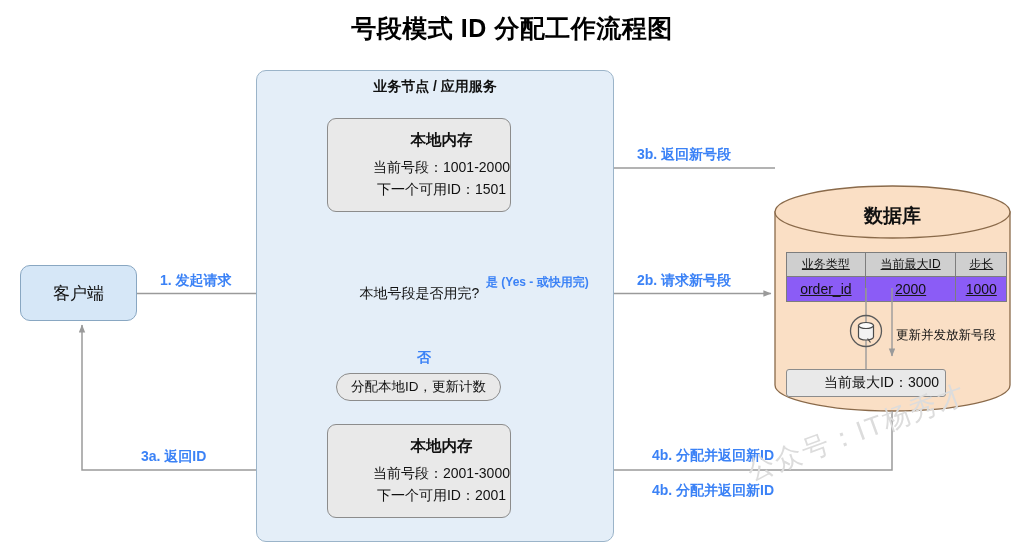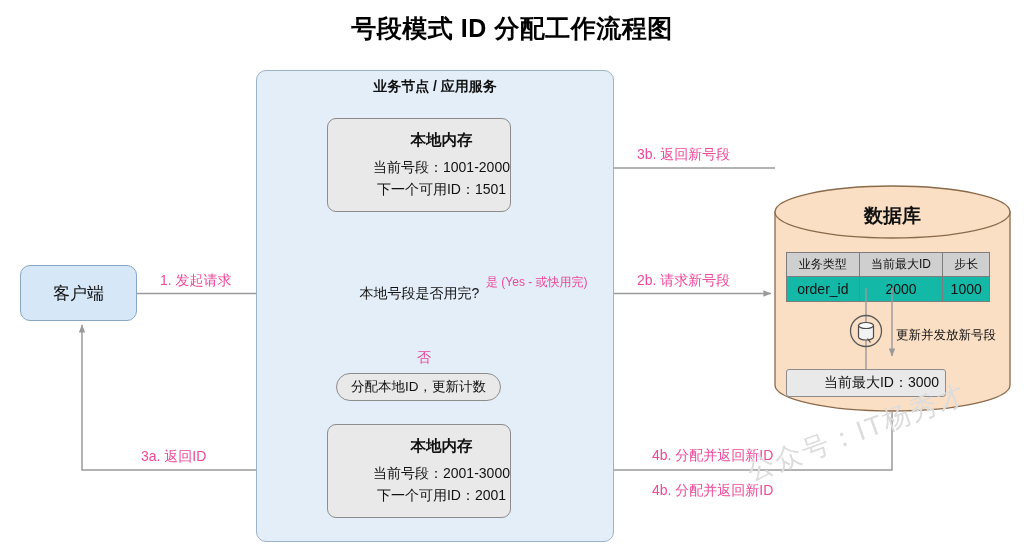--- a/index.html
+++ b/index.html
@@ -70,44 +70,45 @@
     left:336px;top:373px;width:165px;height:28px;
     background:#e9e9e9;border:1.2px solid #8c8c8c;border-radius:14px;
     display:flex;align-items:center;justify-content:center;
     font-size:13.5px;color:#111;white-space:nowrap;
   }
   #db-title{
     left:775px;top:203px;width:235px;text-align:center;
     font-size:19px;font-weight:bold;color:#111;
   }
   #db-table{
-    left:786px;top:252px;width:204px;
+    left:786px;top:252px;width:221px;
     border-collapse:collapse;
     font-size:12.5px;
+    text-decoration:underline;
   }
   #db-table td,#db-table th{
     border:1px solid #7d7d7d;
     text-align:center;padding:3px 2px;color:#111;font-weight:normal;
   }
   #db-table thead th{background:#cfcfcf;font-size:12px;}
-  #db-table tbody td{background:#14b8a6;font-size:14px;padding:4px 2px;}
+  #db-table tbody td{background:#8b5cf6;font-size:14px;padding:4px 2px;}
 
   #db-update-label{
     left:896px;top:327px;font-size:12.5px;color:#111;white-space:nowrap;
   }
   #db-result{
     left:786px;top:369px;width:160px;height:28px;
     background:#e9e9e9;border:1.2px solid #8c8c8c;border-radius:3px;
     display:flex;align-items:center;justify-content:center;
     font-size:14px;color:#111;white-space:nowrap;padding-left:31px;
   }
   #db-icon{left:849px;top:314px;width:34px;height:34px;}
 
   
-  .edge-label{font-size:14px;color:#ec4899;white-space:nowrap;}
+  .edge-label{font-size:14px;color:#3b82f6;white-space:nowrap;font-weight:bold;}
   #lbl-1{left:160px;top:272px;}
   #lbl-2b{left:637px;top:272px;}
   #lbl-yes{left:486px;top:274px;font-size:12px;}
   #lbl-no{left:417px;top:349px;}
   #lbl-3b{left:637px;top:146px;}
   #lbl-3a{left:141px;top:448px;}
   #lbl-4b-1{left:652px;top:447px;}
   #lbl-4b-2{left:652px;top:482px;}
 
   

